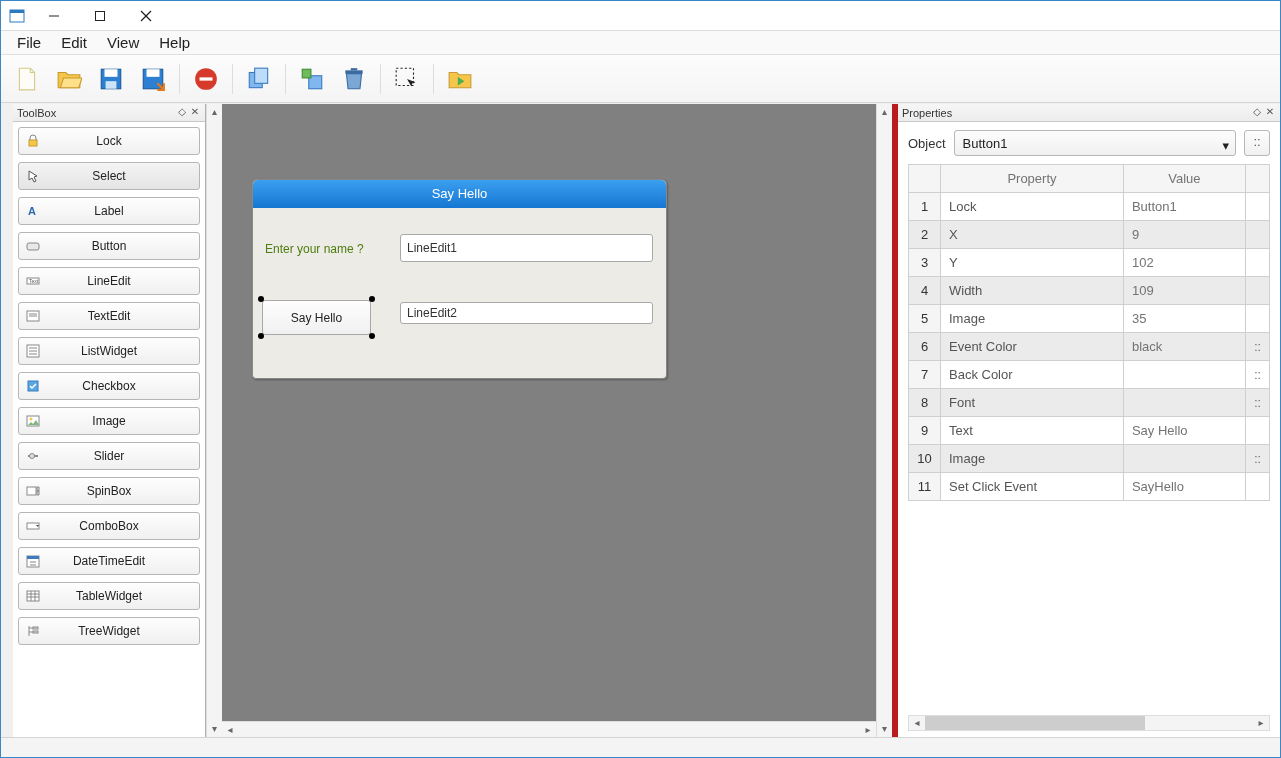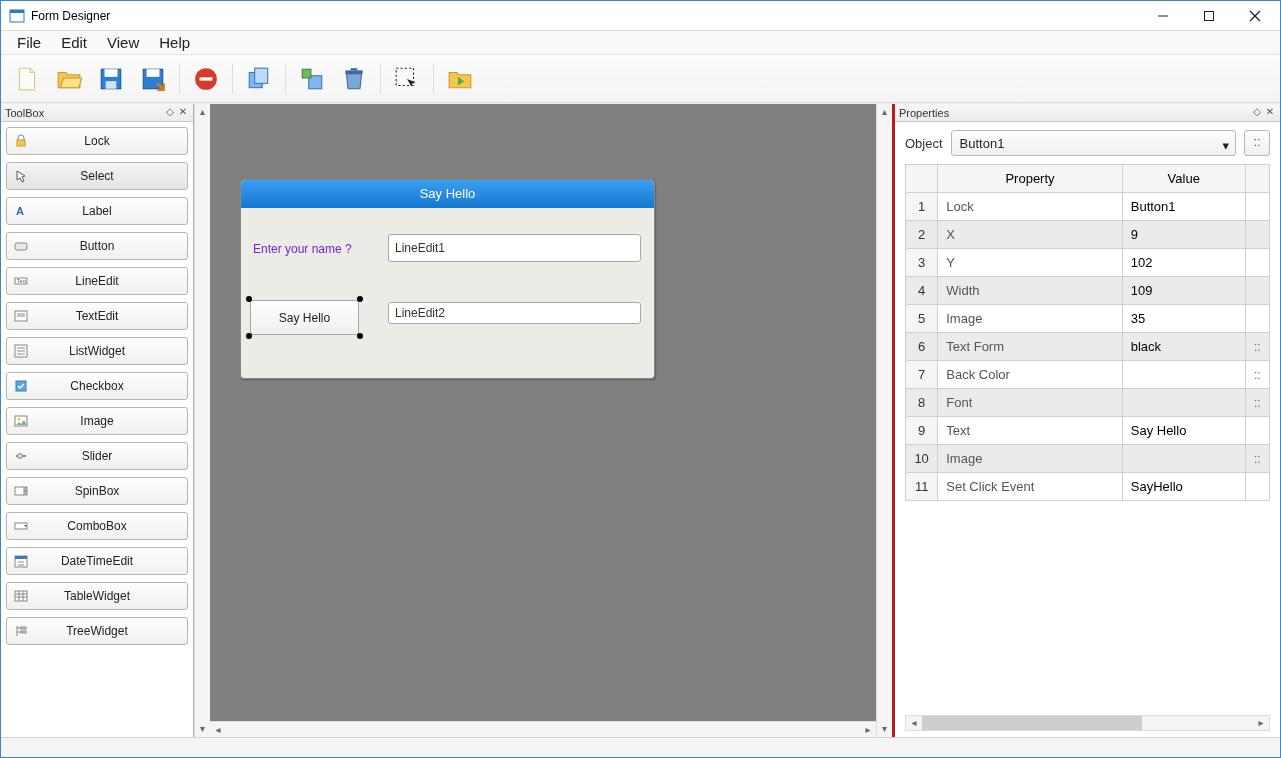--- a/index.html
+++ b/index.html
@@ -17,21 +17,21 @@
 .menubar { height: 24px; background: #f9f9f9; display: flex; align-items: center; padding: 0 6px; border-bottom: 1px solid #e0e0e0; }
 .menu-item { font-size: 15px; color: #222; padding: 2px 10px; cursor: default; }
 
 
 .toolbar { height: 48px; background: linear-gradient(#fcfcfc,#f4f4f4); border-bottom: 1px solid #d6d6d6; display: flex; align-items: center; padding: 0 6px; gap: 2px; }
 .tool-btn { width: 40px; height: 36px; display: flex; align-items: center; justify-content: center; border-radius: 3px; cursor: default; }
 .tool-sep { width: 1px; height: 30px; background: #ddd; margin: 0 4px; }
 .tool-btn svg { width: 26px; height: 26px; }
 
 
-.main { position: absolute; top: 103px; bottom: 20px; left: 0; right: 0; display: flex; }
+.main { position: absolute; top: 103px; bottom: 20px; left: 0; right: 0; display: flex; padding-left: 12px; }
 
 
 .toolbox-panel { width: 193px; border-right: 1px solid #b0b0b0; display: flex; flex-direction: column; background:#fff;}
 .panel-header { height: 18px; background: linear-gradient(#f6f6f6,#ececec); border-bottom: 1px solid #c8c8c8; display: flex; align-items: center; padding: 0 4px; font-size: 11px; color: #333; }
 .panel-header-title{flex:1;}
 .panel-header-icons { display:flex; gap:1px;}
 .panel-header-icons span{ width:12px;height:12px; font-size:10px; line-height:10px; text-align:center; color:#555;cursor:default;}
 .toolbox-body { flex:1; overflow-y:auto; background:#fff; padding:5px;}
 .tool-item { height: 28px; border:1px solid #b6b6b6; border-radius:3px; background:linear-gradient(#fefefe,#f0f0f0); margin-bottom:7px; display:flex; align-items:center; font-size:12px; color:#222; cursor:default;}
 .tool-item.selected{ background:linear-gradient(#f4f4f4,#e4e4e4);}
@@ -48,37 +48,37 @@
 .canvas-viewport{ flex:1; background:#808080; position:relative; overflow:hidden;}
 .canvas-hscroll{ height:16px; background:#f4f4f4; border-top:1px solid #ddd; position:relative;}
 .canvas-hscroll .arrow{position:absolute;top:0;bottom:0;width:16px;text-align:center;font-size:10px;color:#666;line-height:16px;}
 .canvas-hscroll .arrow.left{left:0;}
 .canvas-hscroll .arrow.right{right:0;}
 
 
 .design-form{ position:absolute; left:30px; top:75px; width:415px; background:#edebe5; border:1px solid #888; border-radius:6px 6px 4px 4px; box-shadow:1px 1px 2px rgba(0,0,0,.3);}
 .form-title{ height:28px; background:linear-gradient(#3b9ff0,#1576d1); color:#fff; font-size:13px; text-align:center; line-height:28px; border-radius:5px 5px 0 0;}
 .form-body{ padding:20px 12px 30px 12px; position:relative;}
-.form-label{ position:absolute; font-size:12px; color:#6d28d9;}
+.form-label{ position:absolute; font-size:12px; color:#4d7c0f;}
 .form-input{ position:absolute; background:#fff; border:1px solid #a8a8a8; border-radius:3px; font-size:12px; padding:4px 6px; color:#333;}
 .form-button-wrap{position:absolute;}
 .form-button{ width:109px; height:35px; background:linear-gradient(#fefefe,#f0f0f0); border:1px solid #a8a8a8; border-radius:3px; font-size:12px; color:#222; cursor:default;}
 .sel-handle{position:absolute;width:6px;height:6px;background:#000;border-radius:50%;}
 
 
-.props-panel{ width:388px; background:#fff; display:flex; flex-direction:column; border-left:3px solid #b91c1c;}
+.props-panel{ width:388px; background:#fff; display:flex; flex-direction:column; border-left:6px solid #b91c1c;}
 .props-top{ padding:8px 10px; display:flex; align-items:center; gap:8px;}
 .props-top-label{font-size:13px;color:#333;}
 .props-select{flex:1; display:flex; align-items:center; height:26px; border:1px solid #b8b8b8; border-radius:3px; background:linear-gradient(#fdfdfd,#f0f0f0); padding:0 8px; font-size:13px; color:#222; position:relative;}
 .props-select-caret{position:absolute;right:6px;top:7px;}
 .props-ext-btn{ width:26px; height:26px; border:1px solid #b8b8b8; border-radius:3px; background:linear-gradient(#fdfdfd,#f0f0f0); font-size:13px; text-align:center; line-height:22px; color:#555; cursor:default;}
 
 .props-table-wrap{ flex:1; overflow:auto; padding:0 10px; position:relative;}
 .props-table{ width:100%; border-collapse:collapse; font-size:13px;}
-.props-table th, .props-table td{ border:1px solid #cfcfcf; padding:6px 8px; text-align:left; color:#000000;}
+.props-table th, .props-table td{ border:1px solid #cfcfcf; padding:6px 8px; text-align:left; color:#737373;}
 .props-table th{ background:#f5f5f5; font-weight:normal; text-align:center;}
 .props-table .rownum{ width:22px; text-align:center; background:#f5f5f5; color:#333;}
 .props-table tr.alt td.pname, .props-table tr.alt td.pval, .props-table tr.alt td.pbtn{ background:#ebebeb;}
 .props-table tr.alt .rownum{ background:#ebebeb;}
 .props-table .pname{ width:180px; color:#555;}
 .props-table .pval{ width:120px;}
 .props-table .pbtn{ width:22px; text-align:center; color:#666; font-size:12px;}
 .props-hscroll{height:16px; margin:0 10px 6px 10px; background:#f4f4f4; border:1px solid #ddd; position:relative;}
 .props-hscroll .arrow{position:absolute;top:0;bottom:0;width:16px;text-align:center;font-size:10px;color:#666;line-height:14px;}
 .props-hscroll .arrow.left{left:0;}
@@ -91,21 +91,20 @@
 </head>
 <body>
 
 <div class="titlebar">
   <span class="app-icon">
     <svg viewBox="0 0 16 16">
         <rect x="1" y="2" width="14" height="12" fill="#fff" stroke="#2a7ac0"></rect>
         <rect x="1" y="2" width="14" height="3" fill="#2a7ac0"></rect>
       </svg>
   </span>
-  <span class="title-text">Form Designer</span>
   <div class="win-controls">
     <div class="win-btn">
         <svg viewBox="0 0 12 12">
           <line x1="1" y1="6" x2="11" y2="6" stroke="#222" stroke-width="1"></line>
         </svg>
       </div>
     <div class="win-btn">
         <svg viewBox="0 0 12 12">
           <rect x="1.5" y="1.5" width="9" height="9" fill="none" stroke="#222" stroke-width="1"></rect>
         </svg>
@@ -441,21 +440,21 @@
               <td class="pbtn"></td>
             </tr>
             <tr>
               <td class="rownum">5</td>
               <td class="pname">Image</td>
               <td class="pval">35</td>
               <td class="pbtn"></td>
             </tr>
             <tr class="alt">
               <td class="rownum">6</td>
-              <td class="pname">Text Form</td>
+              <td class="pname">Event Color</td>
               <td class="pval">black</td>
               <td class="pbtn">::</td>
             </tr>
             <tr>
               <td class="rownum">7</td>
               <td class="pname">Back Color</td>
               <td class="pval"></td>
               <td class="pbtn">::</td>
             </tr>
             <tr class="alt">

